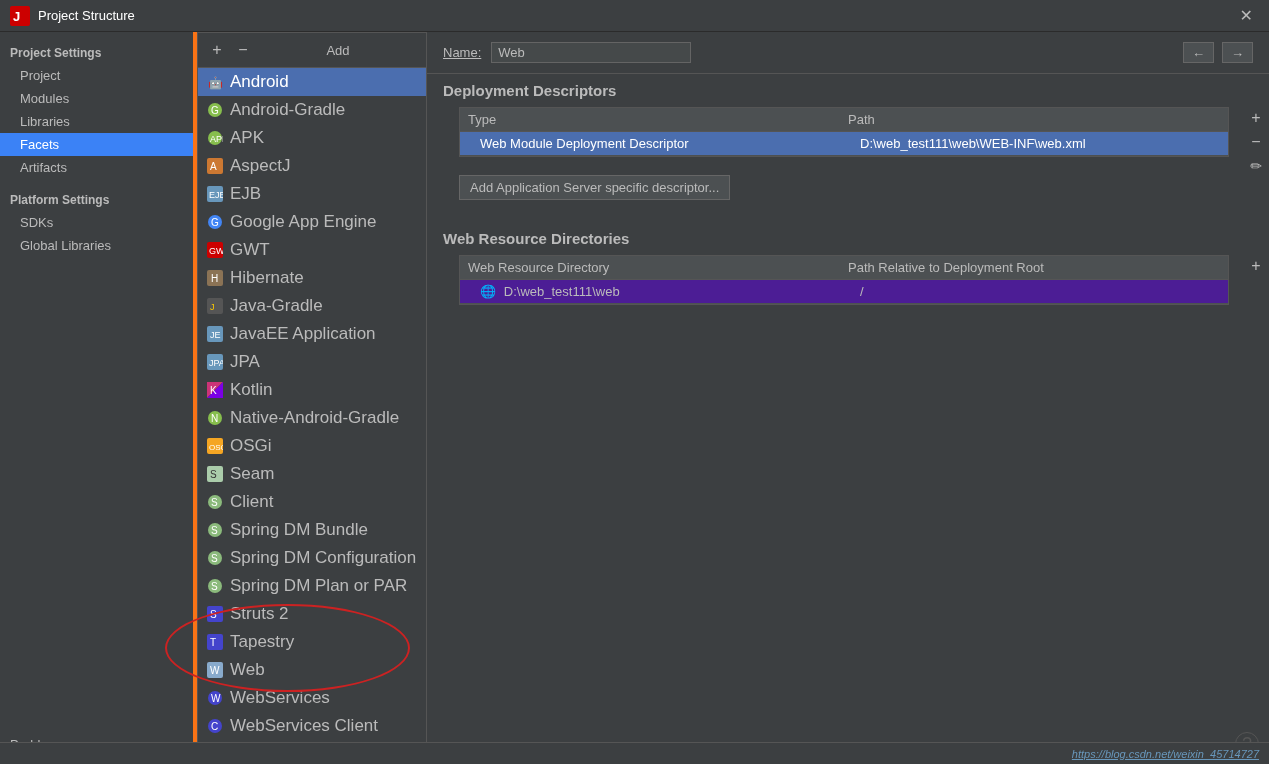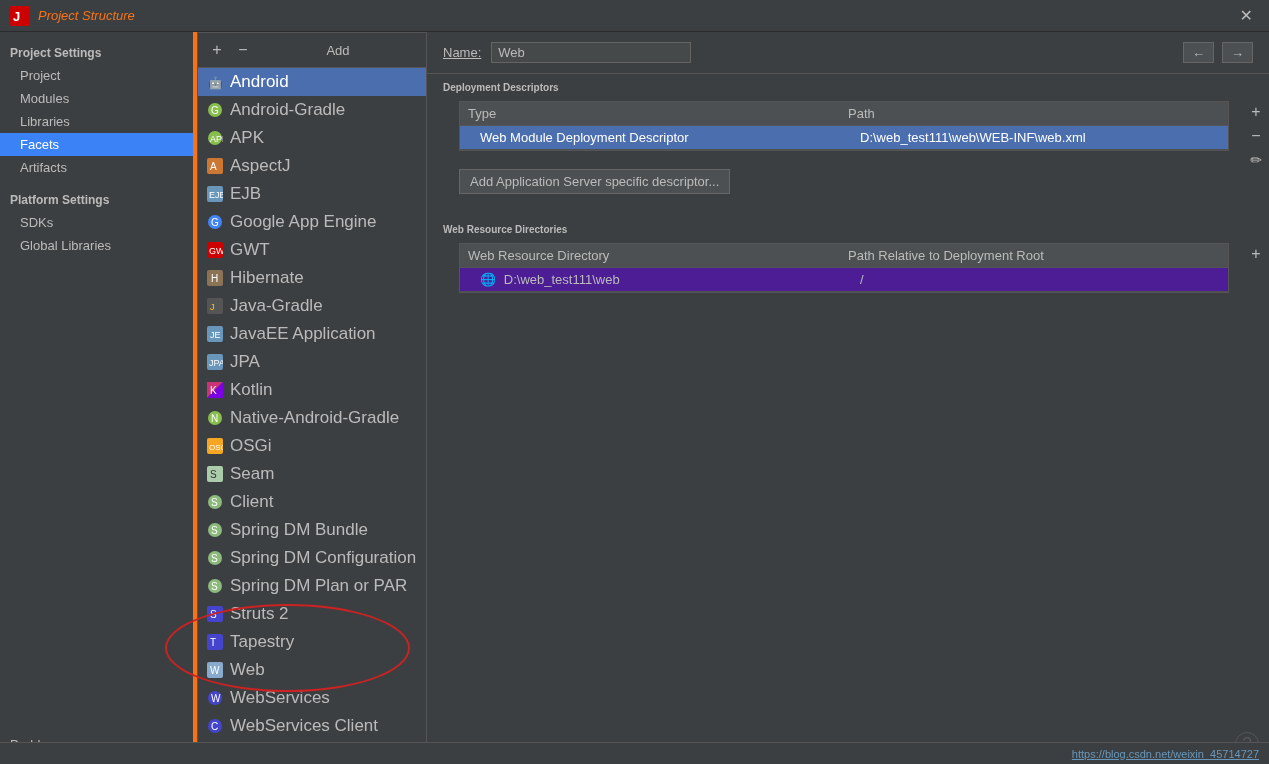--- a/index.html
+++ b/index.html
@@ -22,24 +22,23 @@
       align-items: center;
       padding: 0 10px;
       border-bottom: 1px solid #2b2b2b;
     }
     .title-bar-logo {
       width: 20px;
       height: 20px;
       margin-right: 8px;
     }
     .title-bar-title {
-      color: #f97316;
+      color: #ffffff;
       font-size: 13px;
       flex: 1;
-      font-style: italic;
     }
     .title-bar-close {
       color: #bbbbbb;
       cursor: pointer;
       font-size: 16px;
       padding: 2px 6px;
     }
 
     
     .main-layout {
@@ -165,21 +164,21 @@
       background: #45494a;
       border: 1px solid #646464;
       padding: 2px 6px;
       width: 200px;
     }
 
     
     .section-title {
       padding: 8px 16px;
       color: #bbbbbb;
-      font-size: 10px;
+      font-size: 15px;
       font-weight: bold;
     }
 
     
     .table-container {
       margin: 0 16px;
       border: 1px solid #555555;
       background: #4c1d95;
     }
     .table-header {
@@ -233,20 +232,21 @@
       bottom: 0;
       right: 0;
       left: 0;
       height: 22px;
       background: #3c3f41;
       border-top: 1px solid #555555;
       display: flex;
       align-items: center;
       justify-content: flex-end;
       padding: 0 10px;
+      font-style: italic;
     }
     .status-bar-url {
       color: #6897bb;
       font-size: 11px;
       text-decoration: underline;
       cursor: pointer;
     }
 
     
     .circle-annotation {

